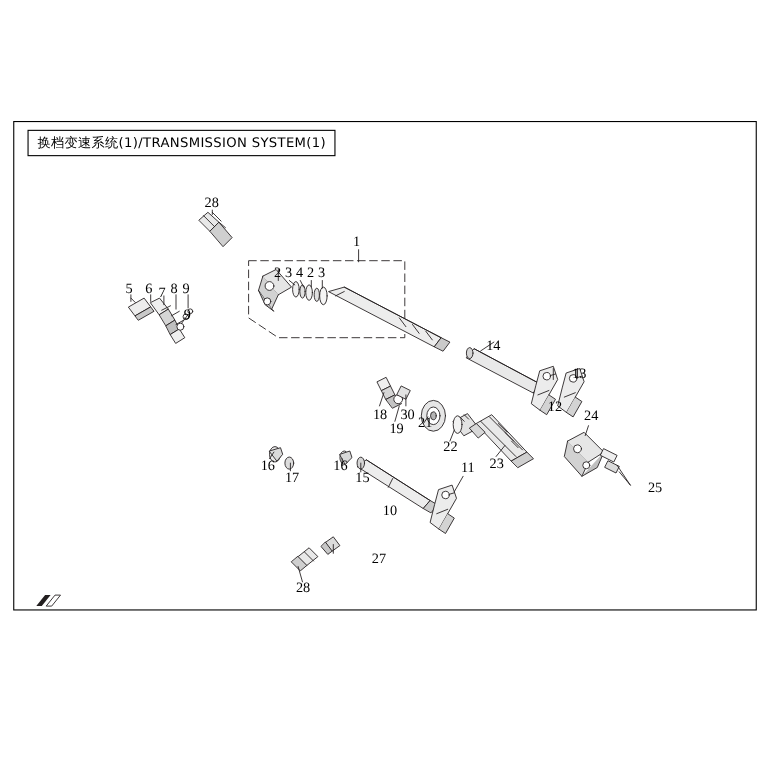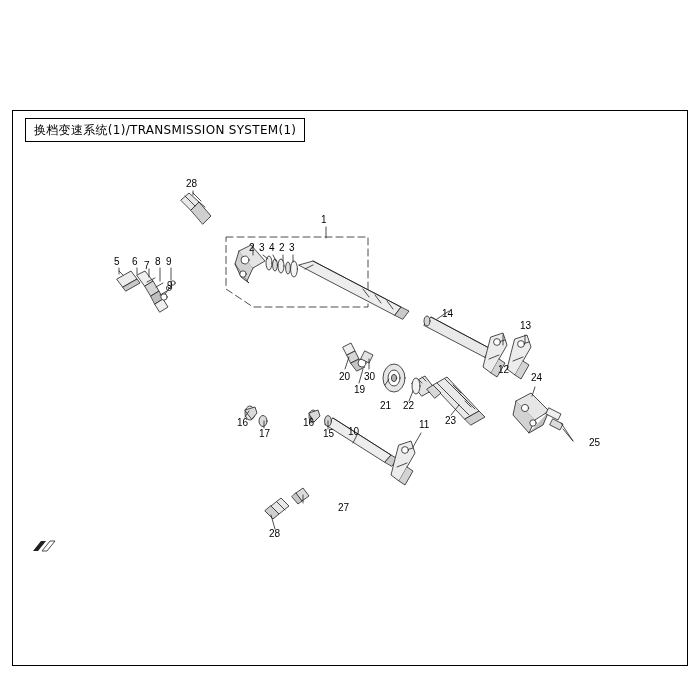--- a/index.html
+++ b/index.html
@@ -18,21 +18,21 @@
     width: 700px;
     height: 700px;
     background: #ffffff;
   }
   
   #frame {
     position: absolute;
     left: 12px;
     top: 110px;
     width: 676px;
-    height: 556px;
+    height: 445px;
     border: 1px solid #000000;
     box-sizing: border-box;
     background: #ffffff;
   }
   
   #title-box {
     position: absolute;
     left: 12px;
     top: 7px;
     height: 24px;
@@ -61,22 +61,22 @@
   
   #art {
     position: absolute;
     left: 0;
     top: 0;
     width: 676px;
     height: 472px;
   }
   .lbl {
     position: absolute;
-    font-size: 10px;
-    font-family: Liberation Sans, sans-serif;
+    font-size: 13px;
+    font-family: Liberation Serif, serif;
     color: #000000;
     line-height: 9px;
     white-space: nowrap;
     text-align: center;
   }
 </style>
 </head>
 <body>
 
 <div id="page">
@@ -294,33 +294,33 @@
       <span class="lbl" style="left:276px; top:132px;">3</span>
       <span class="lbl" style="left:101px; top:146px;">5</span>
       <span class="lbl" style="left:119px; top:146px;">6</span>
       <span class="lbl" style="left:131px; top:150px;">7</span>
       <span class="lbl" style="left:142px; top:146px;">8</span>
       <span class="lbl" style="left:153px; top:146px;">9</span>
       <span class="lbl" style="left:154px; top:170px;">9</span>
       <span class="lbl" style="left:173px; top:68px;">28</span>
       <span class="lbl" style="left:429px; top:198px;">14</span>
       <span class="lbl" style="left:485px; top:210px;margin-top:44px;">12</span>
-      <span class="lbl" style="left:507px; top:210px;">13</span>
+      <span class="lbl" style="left:507px; top:224px;">13</span>
       <span class="lbl" style="left:518px; top:262px;">24</span>
       <span class="lbl" style="left:560px; top:327px;margin-left:16px;">25</span>
-      <span class="lbl" style="left:326px; top:261px;">20</span>
+      <span class="lbl" style="left:326px; top:261px;">18</span>
       <span class="lbl" style="left:351px; top:261px;">30</span>
       <span class="lbl" style="left:341px; top:274px;">19</span>
-      <span class="lbl" style="left:367px; top:290px;">21</span>
+      <span class="lbl" style="left:367px; top:268px;">21</span>
       <span class="lbl" style="left:390px; top:290px;">22</span>
       <span class="lbl" style="left:432px; top:305px;">23</span>
       <span class="lbl" style="left:224px; top:307px;">16</span>
       <span class="lbl" style="left:246px; top:318px;">17</span>
       <span class="lbl" style="left:290px; top:307px;">16</span>
       <span class="lbl" style="left:310px; top:318px;">15</span>
-      <span class="lbl" style="left:335px; top:316px;">10</span>
+      <span class="lbl" style="left:335px; top:348px;">10</span>
       <span class="lbl" style="left:406px; top:309px;">11</span>
       <span class="lbl" style="left:285px; top:392px;margin-left:40px;">27</span>
       <span class="lbl" style="left:256px; top:418px;">28</span>
     </div>
 
   </div>
 </div>
 
 </body></html>

